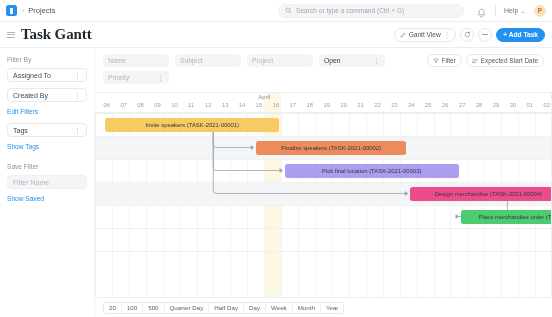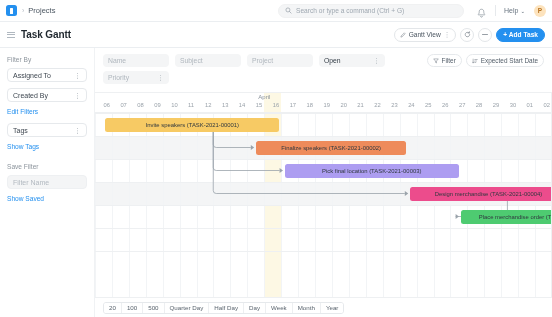--- a/index.html
+++ b/index.html
@@ -42,21 +42,21 @@
     justify-content:center; margin-left: 9px; font-weight:600;
   }
 
   
   .pagehead {
     height: 26px; display:flex; align-items:center; padding: 0 7px;
     border-bottom: 1px solid #ebeef1; background:#fff;
   }
   .hamburger { display:flex; flex-direction:column; gap:1.5px; margin-right:6px; }
   .hamburger i { display:block; width:8px; height:1px; background:#b0b8c0; }
-  .page-title { font-size: 10px; font-weight: 700; color: #1f272e; letter-spacing:-0.1px; }
+  .page-title { font-size: 15px; font-weight: 700; color: #1f272e; letter-spacing:-0.1px;font-family:Liberation Serif, serif; }
   .head-right { margin-left:auto; display:flex; align-items:center; gap:4px; }
   .btn {
     height: 14px; border:1px solid #e3e6e9; border-radius:7px; background:#fff;
     font-size:6.6px; color:#4a5560; display:flex; align-items:center;
     padding: 0 5px; gap:3px; white-space:nowrap;
   }
   .btn-icon { width:14px; padding:0; justify-content:center; }
   .btn-primary {
     background:#2490ef; border-color:#2490ef; color:#fff; font-weight:600;
     padding: 0 6px;

